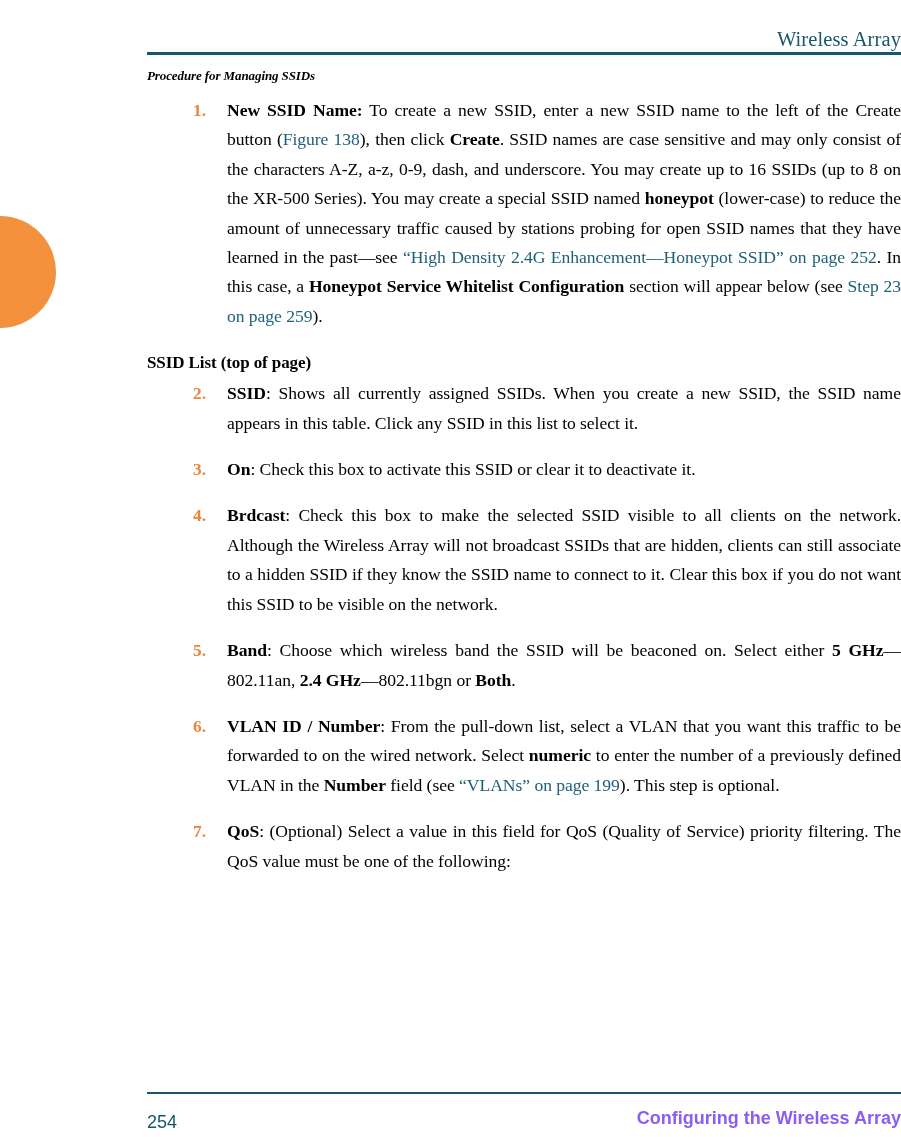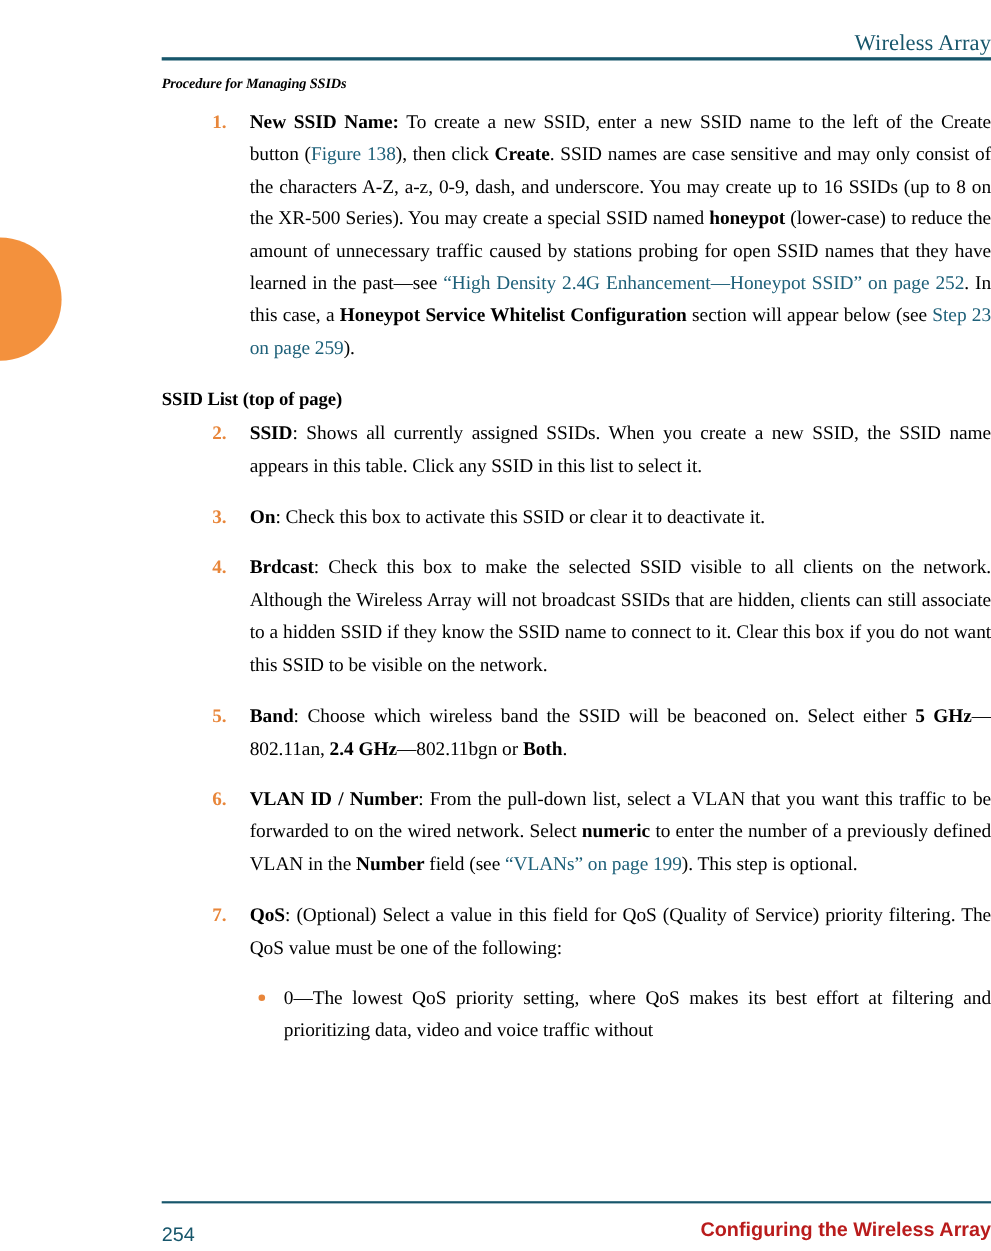--- a/index.html
+++ b/index.html
@@ -165,21 +165,21 @@
     font-size: 18px;
     color: #17566B;
     font-weight: normal;
   }
   #footer-section {
     position: absolute;
     right: 0;
     top: 16px;
     font-family: "Liberation Sans", "DejaVu Sans", sans-serif;
     font-size: 18px;
-    color: #b91c1c;
+    color: #8b5cf6;
     font-weight: bold;
     white-space: nowrap;
   }
 </style>
 </head>
 <body>
 
 <div id="orange-tab"></div>
 
 <div id="page">
@@ -225,26 +225,20 @@
         <div class="step">
           <span class="num">6.</span>
           <span class="step-body"><span class="b">VLAN ID / Number</span><span>: From the pull-down list, select a VLAN that you want this traffic to be forwarded to on the wired network. Select </span><span class="b">numeric</span><span> to enter the number of a previously defined VLAN in the </span><span class="b">Number</span><span> field (see </span><span class="lnk">“VLANs” on page 199</span><span>). This step is optional.</span></span>
         </div>
         <div class="step">
           <span class="num">7.</span>
           <span class="step-body"><span class="b">QoS</span><span>: (Optional) Select a value in this field for QoS (Quality of Service) priority filtering. The QoS value must be one of the following:</span></span>
         </div>
       </div>
 
-    <div id="bullets-group">
-        <div class="bullet">
-          <span class="dot"></span>
-          <span class="step-body"><span>0—The lowest QoS priority setting, where QoS makes its best effort at filtering and prioritizing data, video and voice traffic without</span></span>
-        </div>
-      </div>
 
   </div>
 
   <div id="footer">
     <div id="footer-rule"></div>
     <div id="footer-page-number">254</div>
     <div id="footer-section">Configuring the Wireless Array</div>
   </div>
 
 </div>

